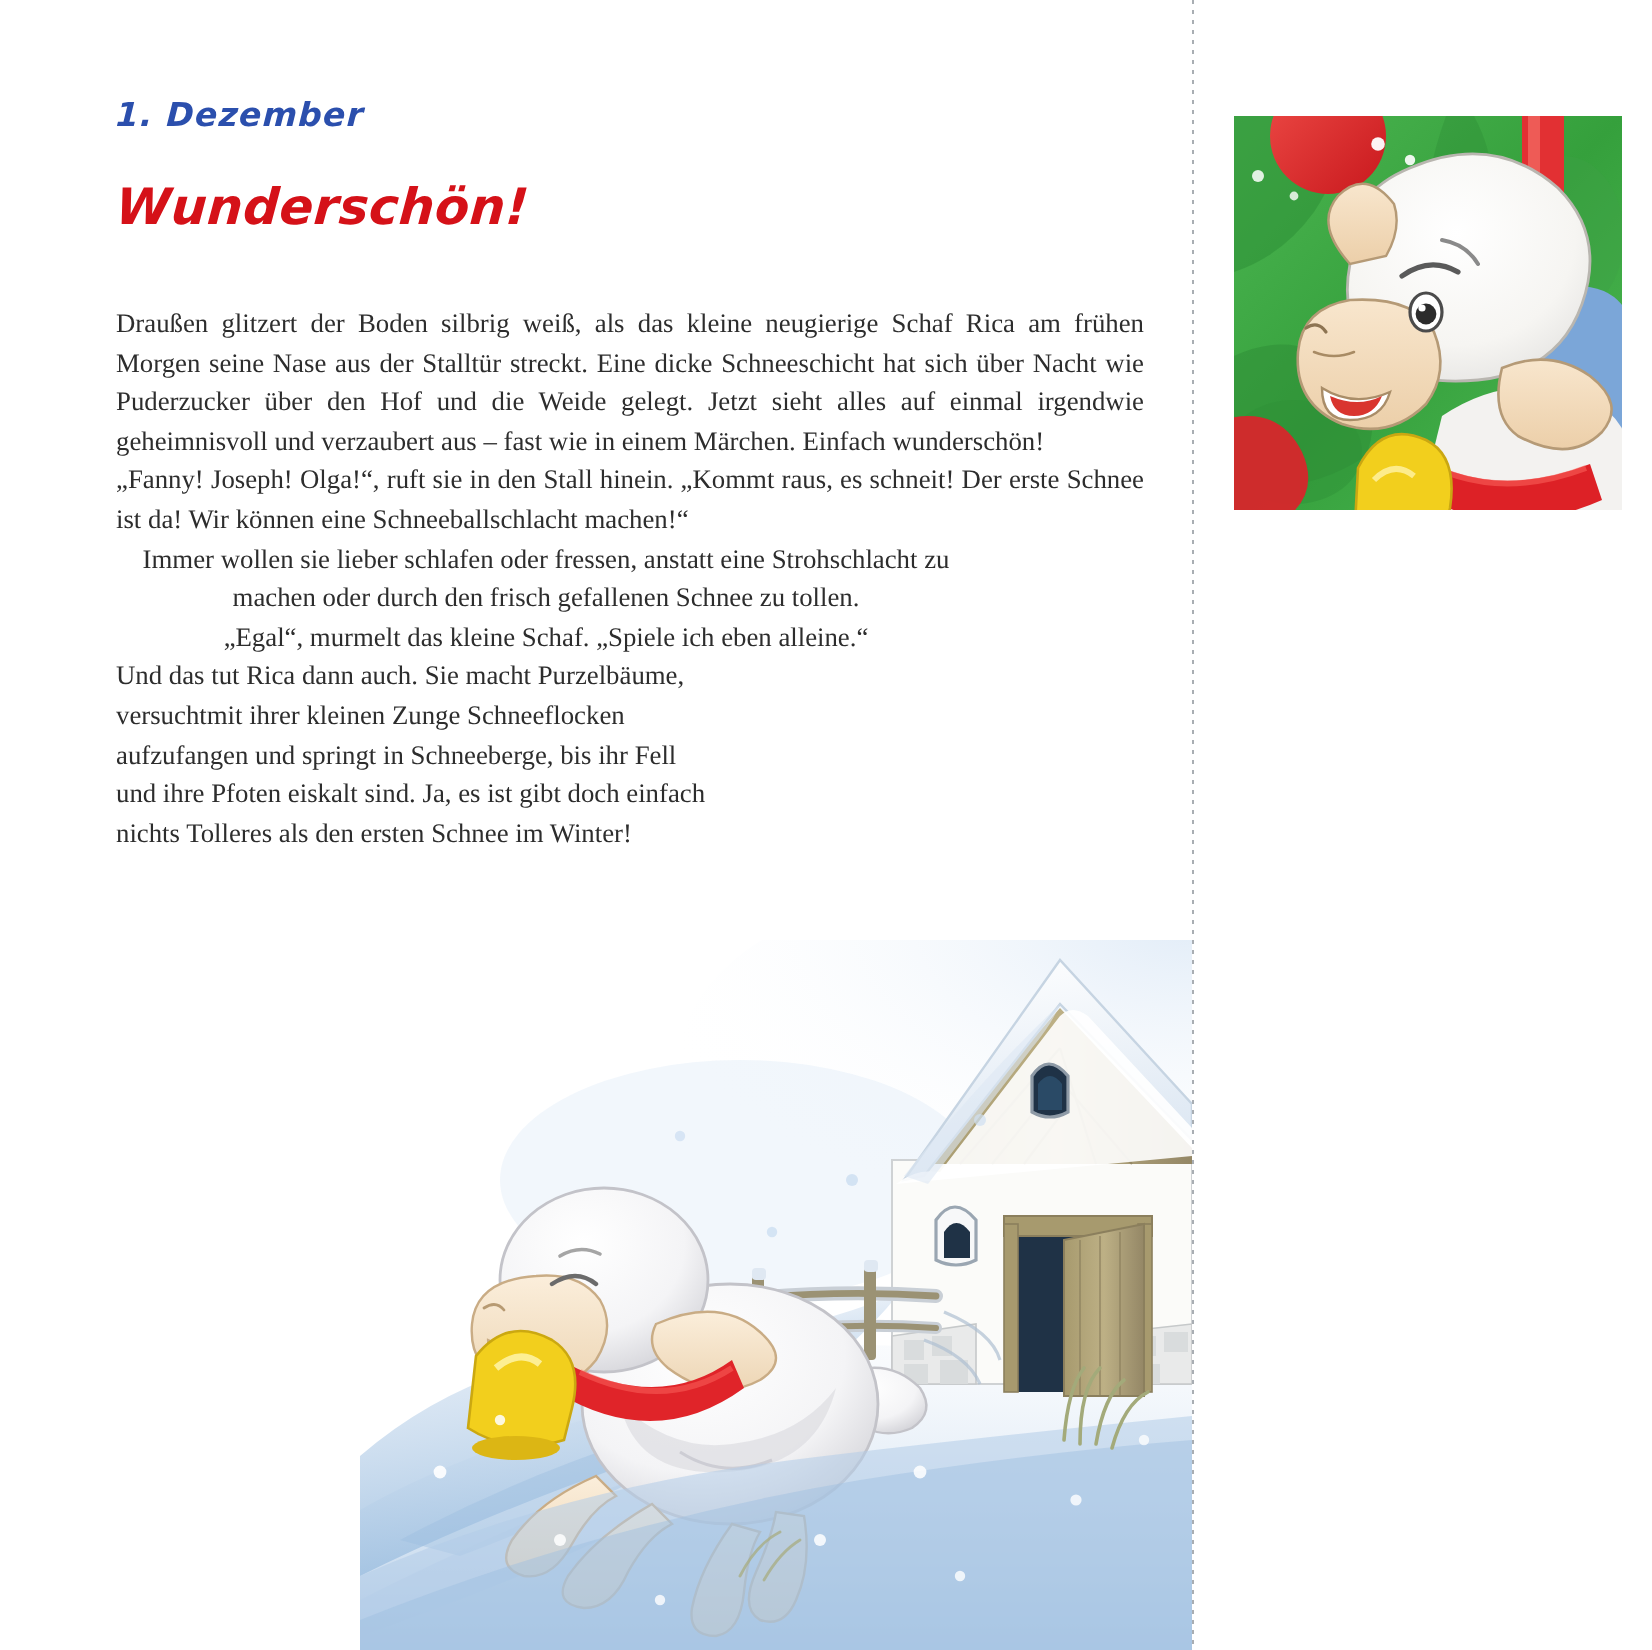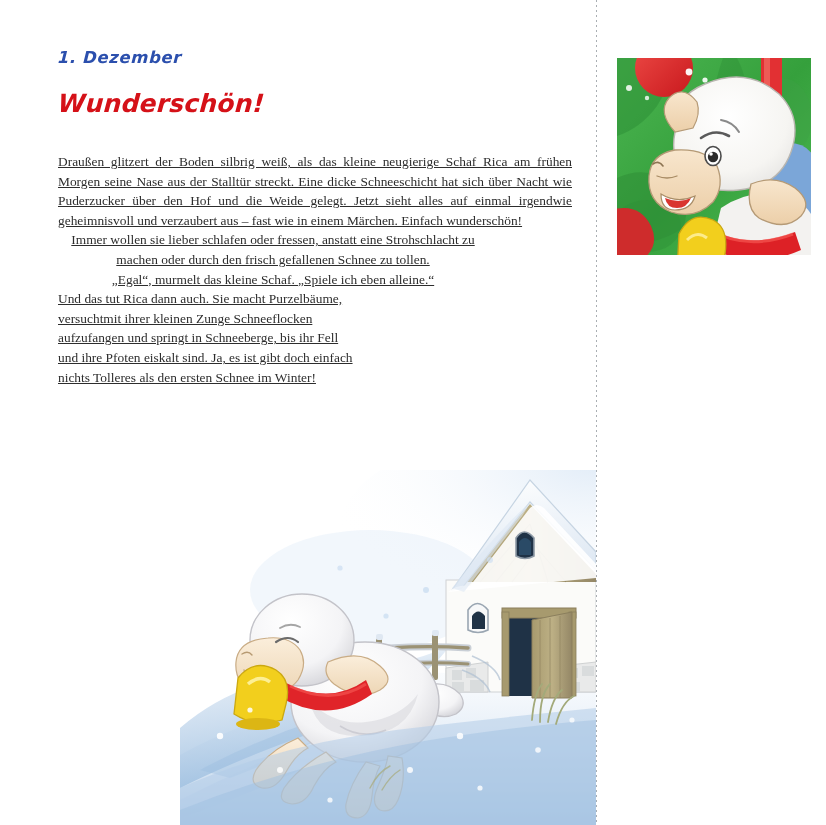--- a/index.html
+++ b/index.html
@@ -69,21 +69,20 @@
   .body-text {
     font-family: "Liberation Serif", "DejaVu Serif", serif;
     font-size: 13.4px;
     line-height: 19.6px;
     color: #2d2d2d;
     text-align: justify;
     hyphens: none;
   }
   .body-text p {
     margin: 0;
-    text-decoration: underline;
   }
   .body-text p.narrow {
     width: 300px;
     text-align: left;
   }
   .body-text p.semi {
     width: 430px;
     text-align: center;
   }
 
@@ -119,20 +118,21 @@
   <div class="fold-line"></div>
 
   <div class="text-col">
 
     <div class="date-line">1. Dezember</div>
 
     <div class="story-title">Wunderschön!</div>
 
     <div class="body-text">
       <p>Draußen glitzert der Boden silbrig weiß, als das kleine neugierige Schaf Rica am frühen Morgen seine Nase aus der Stalltür streckt. Eine dicke Schneeschicht hat sich über Nacht wie Puderzucker über den Hof und die Weide gelegt. Jetzt sieht alles auf einmal irgendwie geheimnisvoll und verzaubert aus – fast wie in einem Märchen. Einfach wunderschön!</p>
+      <p>„Fanny! Joseph! Olga!“, ruft sie in den Stall hinein. „Kommt raus, es schneit! Der erste Schnee ist da! Wir können eine Schneeballschlacht machen!“</p>
       <p class="semi">Immer wollen sie lieber schlafen oder fressen, anstatt eine Strohschlacht zu machen oder durch den frisch gefallenen Schnee zu tollen.</p>
       <p class="semi">„Egal“, murmelt das kleine Schaf. „Spiele ich eben alleine.“</p>
       <p class="narrow">Und das tut Rica dann auch. Sie macht Purzelbäume, versuchtmit ihrer kleinen Zunge Schneeflocken aufzufangen und springt in Schneeberge, bis ihr Fell und ihre Pfoten eiskalt sind. Ja, es ist gibt doch einfach nichts Tolleres als den ersten Schnee im Winter!</p>
     </div>
   </div>
 
   <div class="illo-top">
     <svg width="194" height="197" viewBox="0 0 194 197" xmlns="http://www.w3.org/2000/svg">
       <defs>
         <radialGradient id="woolG" cx="45%" cy="35%" r="70%">

